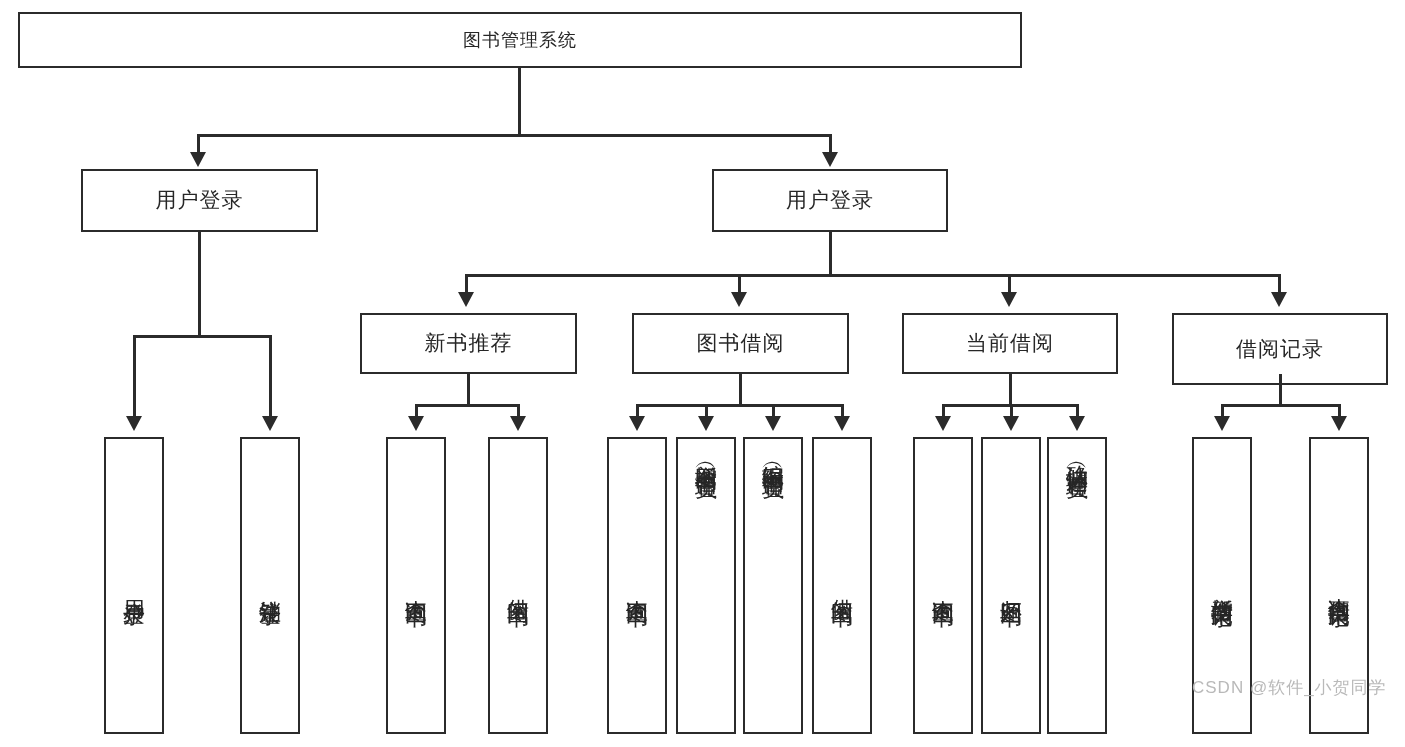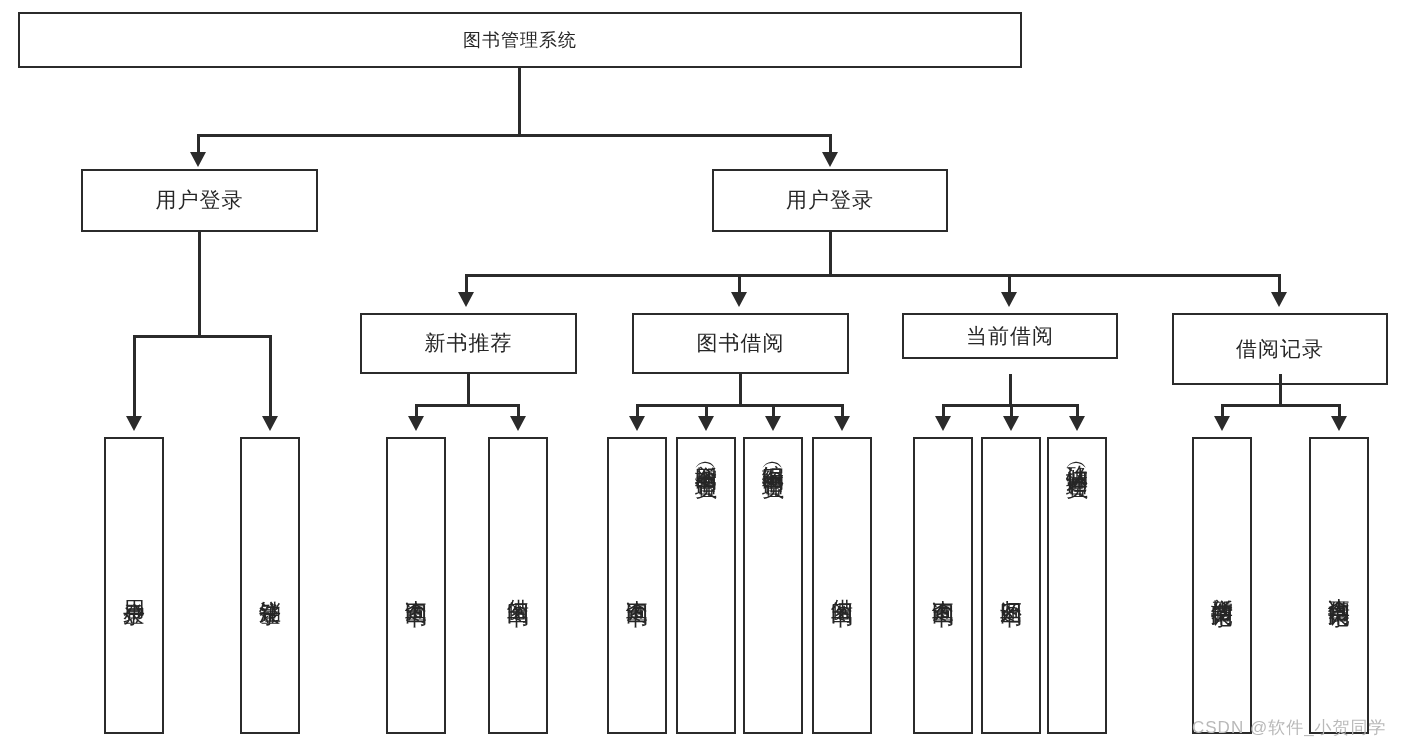--- a/index.html
+++ b/index.html
@@ -129,21 +129,21 @@
 
   <div class="vline" style="left:1278px;top:274px;height:20px;"></div>
   <div class="arrow" style="left:1271px;top:292px;"></div>
 
   <div class="node lvl3" style="left:632px;top:313px;width:217px;height:61px;">
     <span class="lbl">图书借阅</span>
   </div>
   <div class="node lvl3" style="left:360px;top:313px;width:217px;height:61px;">
     <span class="lbl">新书推荐</span>
   </div>
-  <div class="node lvl3" style="left:902px;top:313px;width:216px;height:46px;">
+  <div class="node lvl3" style="left:902px;top:313px;width:216px;height:61px;">
     <span class="lbl">当前借阅</span>
   </div>
   <div class="node lvl3" style="left:1172px;top:313px;width:216px;height:72px;">
     <span class="lbl">借阅记录</span>
   </div>
 
   <div class="vline" style="left:467px;top:374px;height:32px;"></div>
   <div class="hline" style="left:415px;top:404px;width:105px;"></div>
   <div class="vline" style="left:415px;top:404px;height:14px;"></div>
   <div class="arrow" style="left:408px;top:416px;"></div>
@@ -214,15 +214,15 @@
     <span class="vlbl">确认归还（管理员）</span>
   </div>
 
   <div class="leaf center-text" style="left:1192px;top:437px;width:60px;height:297px;">
     <span class="vlbl">新增借阅记录</span>
   </div>
   <div class="leaf center-text" style="left:1309px;top:437px;width:60px;height:297px;">
     <span class="vlbl">查询借阅记录</span>
   </div>
 
-  <div id="watermark" style="left:1192px;top:716px;">CSDN @软件_小贺同学</div>
+  <div id="watermark" style="left:1192px;top:676px;">CSDN @软件_小贺同学</div>
 
 </div>
 
 </body></html>

